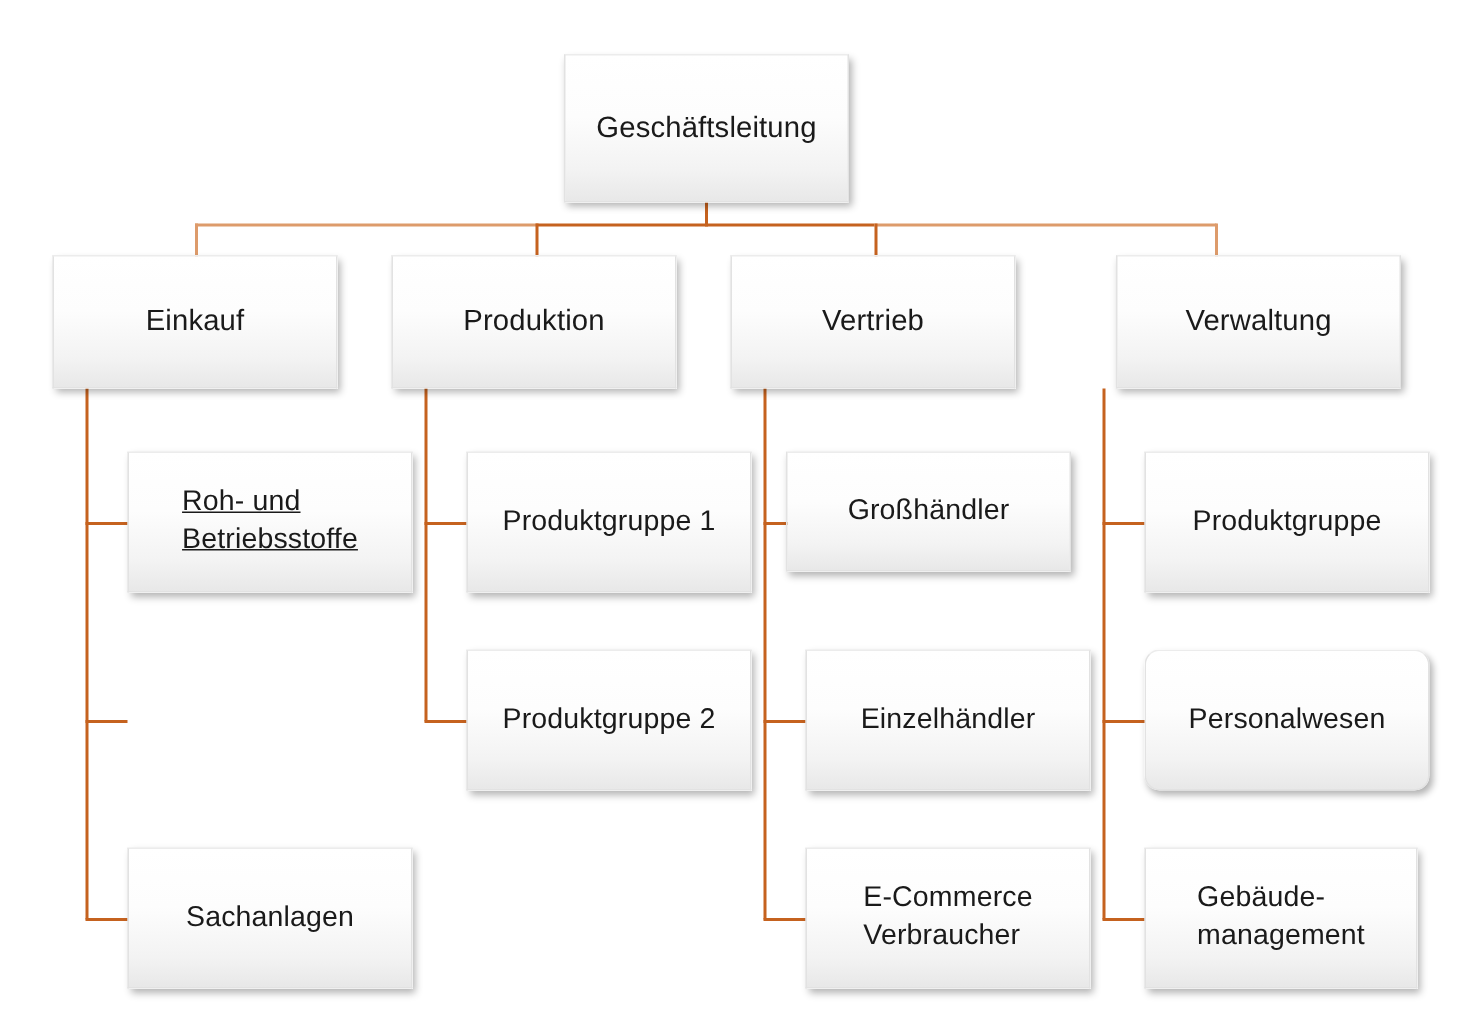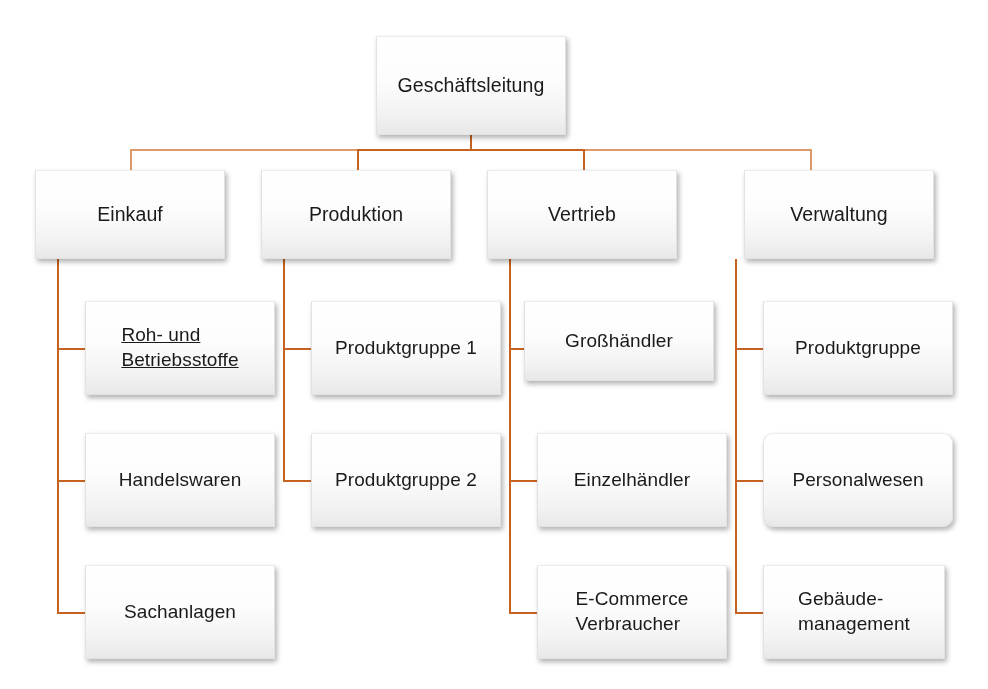--- a/index.html
+++ b/index.html
@@ -93,21 +93,20 @@
 
   <div class="node level-2" style="left:261px; top:170px; width:190px; height:89px;">Produktion</div>
 
   <div class="node level-2" style="left:487px; top:170px; width:190px; height:89px;">Vertrieb</div>
 
   <div class="node level-2" style="left:713px; top:170px; width:190px; height:89px;margin-left:31px;">Verwaltung</div>
 
   <div class="node level-3" style="left:85px; top:301px; width:190px; height:94px;text-decoration:underline;">Roh- und
 Betriebsstoffe</div>
 
-  <div class="node level-3" style="left:85px; top:433px; width:190px; height:94px;">Handelswaren</div>
 
   <div class="node level-3" style="left:85px; top:565px; width:190px; height:94px;">Sachanlagen</div>
 
   <div class="node level-3" style="left:311px; top:301px; width:190px; height:94px;">Produktgruppe 1</div>
 
   <div class="node level-3" style="left:311px; top:433px; width:190px; height:94px;">Produktgruppe 2</div>
 
   <div class="node level-3" style="left:524px; top:301px; width:190px; height:80px;">Großhändler</div>
 
   <div class="node level-3" style="left:537px; top:433px; width:190px; height:94px;">Einzelhändler</div>

